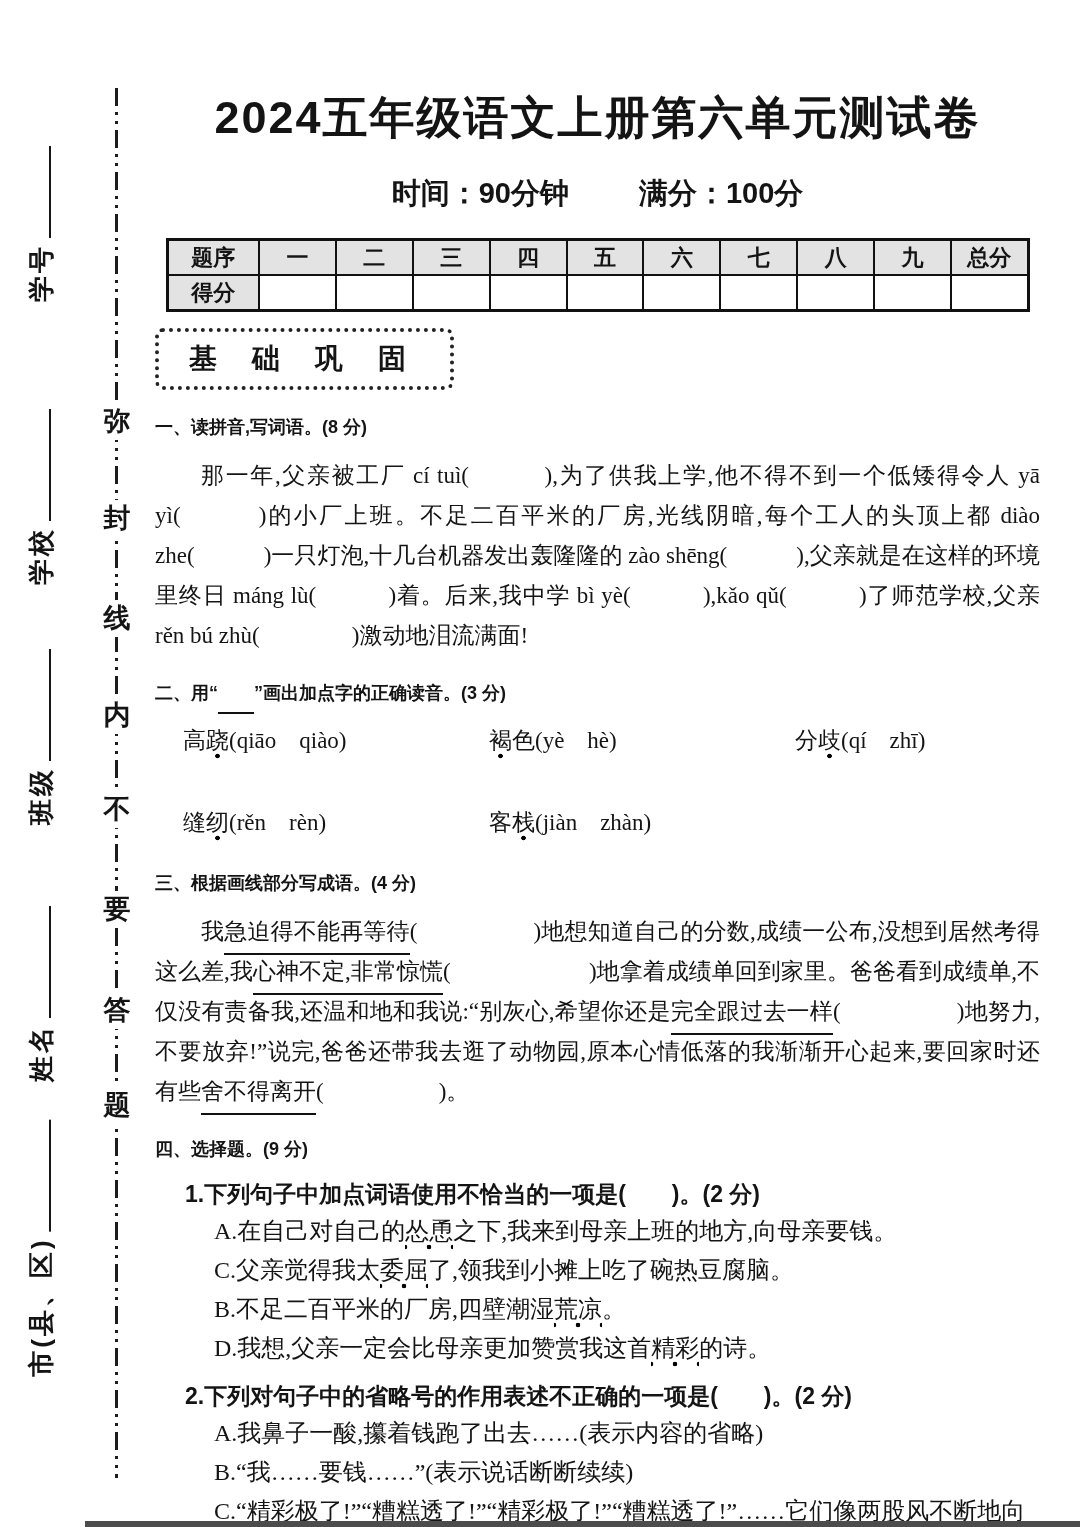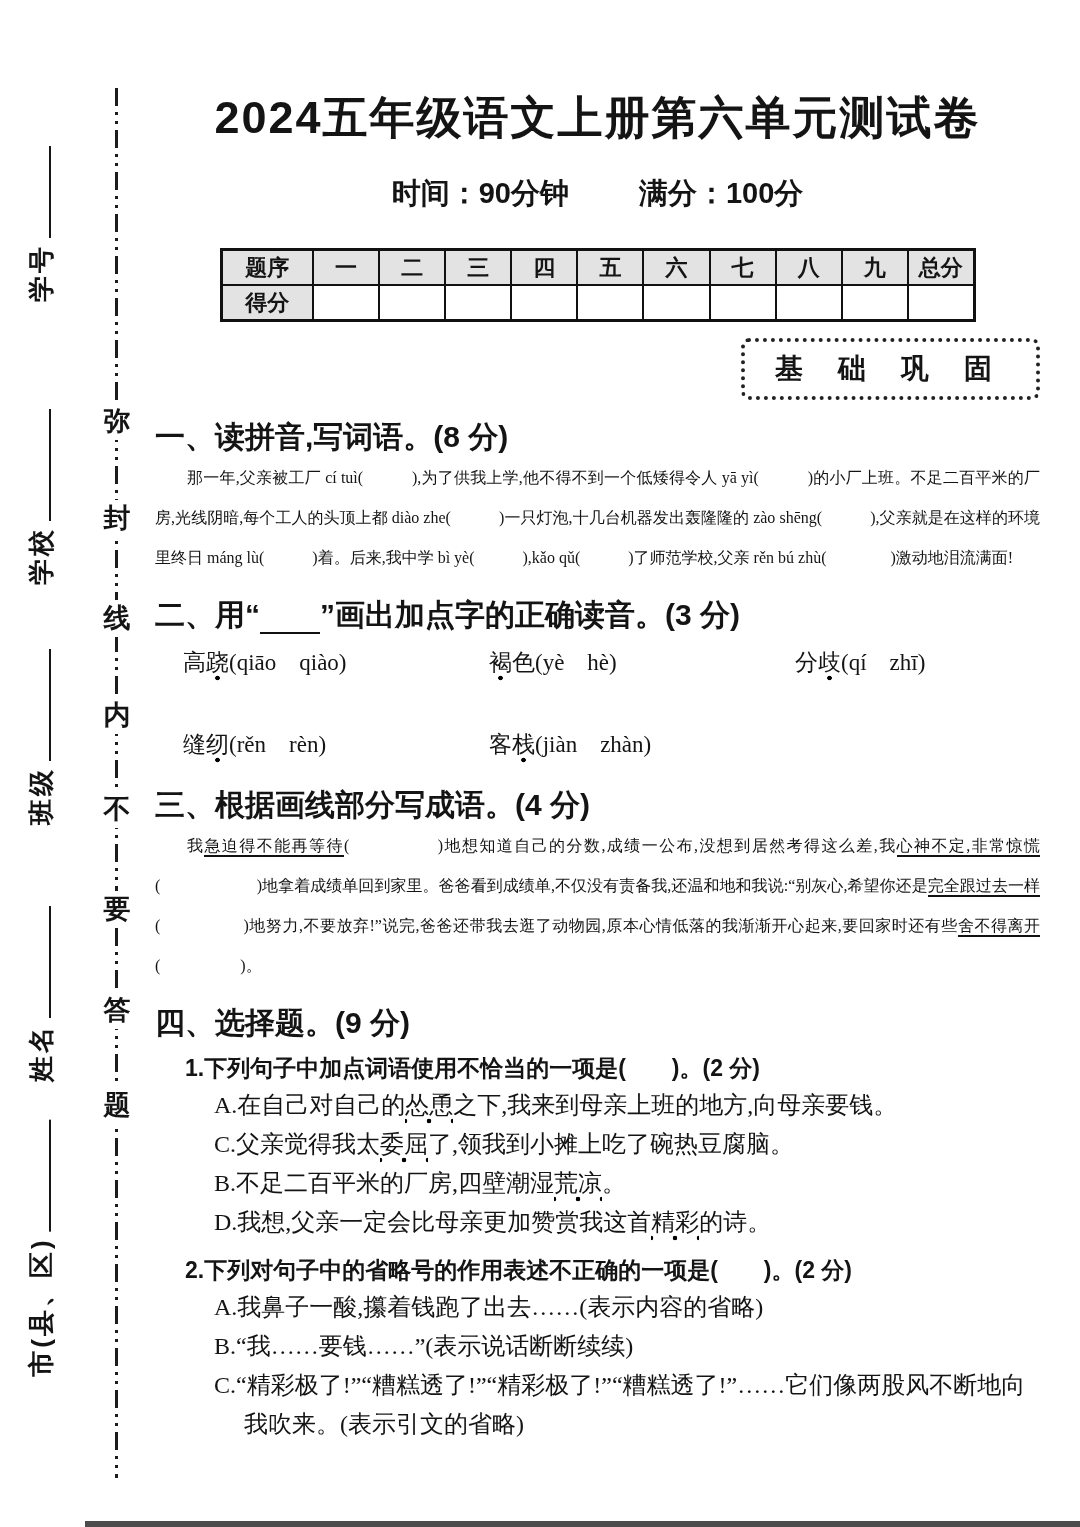--- a/index.html
+++ b/index.html
@@ -28,37 +28,37 @@
   .sc4{top:791px;} .sc5{top:891px;} .sc6{top:992px;} .sc7{top:1087px;}
 
   
   .content{position:absolute;left:155px;top:16px;width:885px;}
   h1{margin:72px 0 0 0;text-align:center;font-size:45px;font-weight:900;letter-spacing:2px;
      font-family:"Liberation Sans",sans-serif;}
   .subtitle{margin-top:26px;text-align:center;font-size:29px;font-weight:bold;
             font-family:"Liberation Sans",sans-serif;}
   .subtitle .gap{display:inline-block;width:70px;}
 
-  table.score{border-collapse:collapse;width:756px;margin:34px auto 0 auto;table-layout:fixed;
+  table.score{border-collapse:collapse;width:864px;margin:24px auto 0 auto;table-layout:fixed;
               border:3px solid #111;}
   table.score td{border:2px solid #111;height:33px;text-align:center;font-size:22px;
                  font-weight:bold;font-family:"Liberation Sans",sans-serif;padding:0;}
   table.score td.hd{background:#e3e3e3;}
   table.score col.c0{width:92px;}
 
-  .badge-wrap{text-align:right;margin-top:16px;}
+  .badge-wrap{text-align:left;margin-top:16px;}
   .badge{display:inline-block;border:4px dotted #222;border-radius:8px;
          padding:8px 30px;font-size:28px;font-weight:900;letter-spacing:14px;}
 
-  .sec-heading{font-size:30px;font-weight:bold;font-family:"Liberation Sans",sans-serif;
+  .sec-heading{font-size:18px;font-weight:bold;font-family:"Liberation Sans",sans-serif;
                margin-top:20px;line-height:34px;}
-  .para{font-size:16px;line-height:40px;text-align:justify;margin:4px 0 0 0;}
+  .para{font-size:23px;line-height:40px;text-align:justify;margin:12px 0 0 0;}
   .indent{text-indent:2em;}
 
-  .ul{border-bottom:2px solid #111;padding-bottom:1px;}
+  .ul{border-bottom:2px solid #111;padding-bottom:9px;}
   .dt{background-image:radial-gradient(circle,#000 2px,transparent 2.6px);
       background-size:1em 6px;background-position:center bottom;background-repeat:repeat-x;
       padding-bottom:6px;}
 
   .s2-grid{display:grid;grid-template-columns:270px 270px 1fr;margin:8px 0 0 28px;
            font-size:23px;line-height:46px;gap:36px;}
 
   .stem{font-size:23px;font-weight:bold;font-family:"Liberation Sans",sans-serif;
         margin:10px 0 0 30px;line-height:36px;}
   .opt{font-size:24px;line-height:39px;margin-left:59px;padding-left:30px;text-indent:-30px;}

